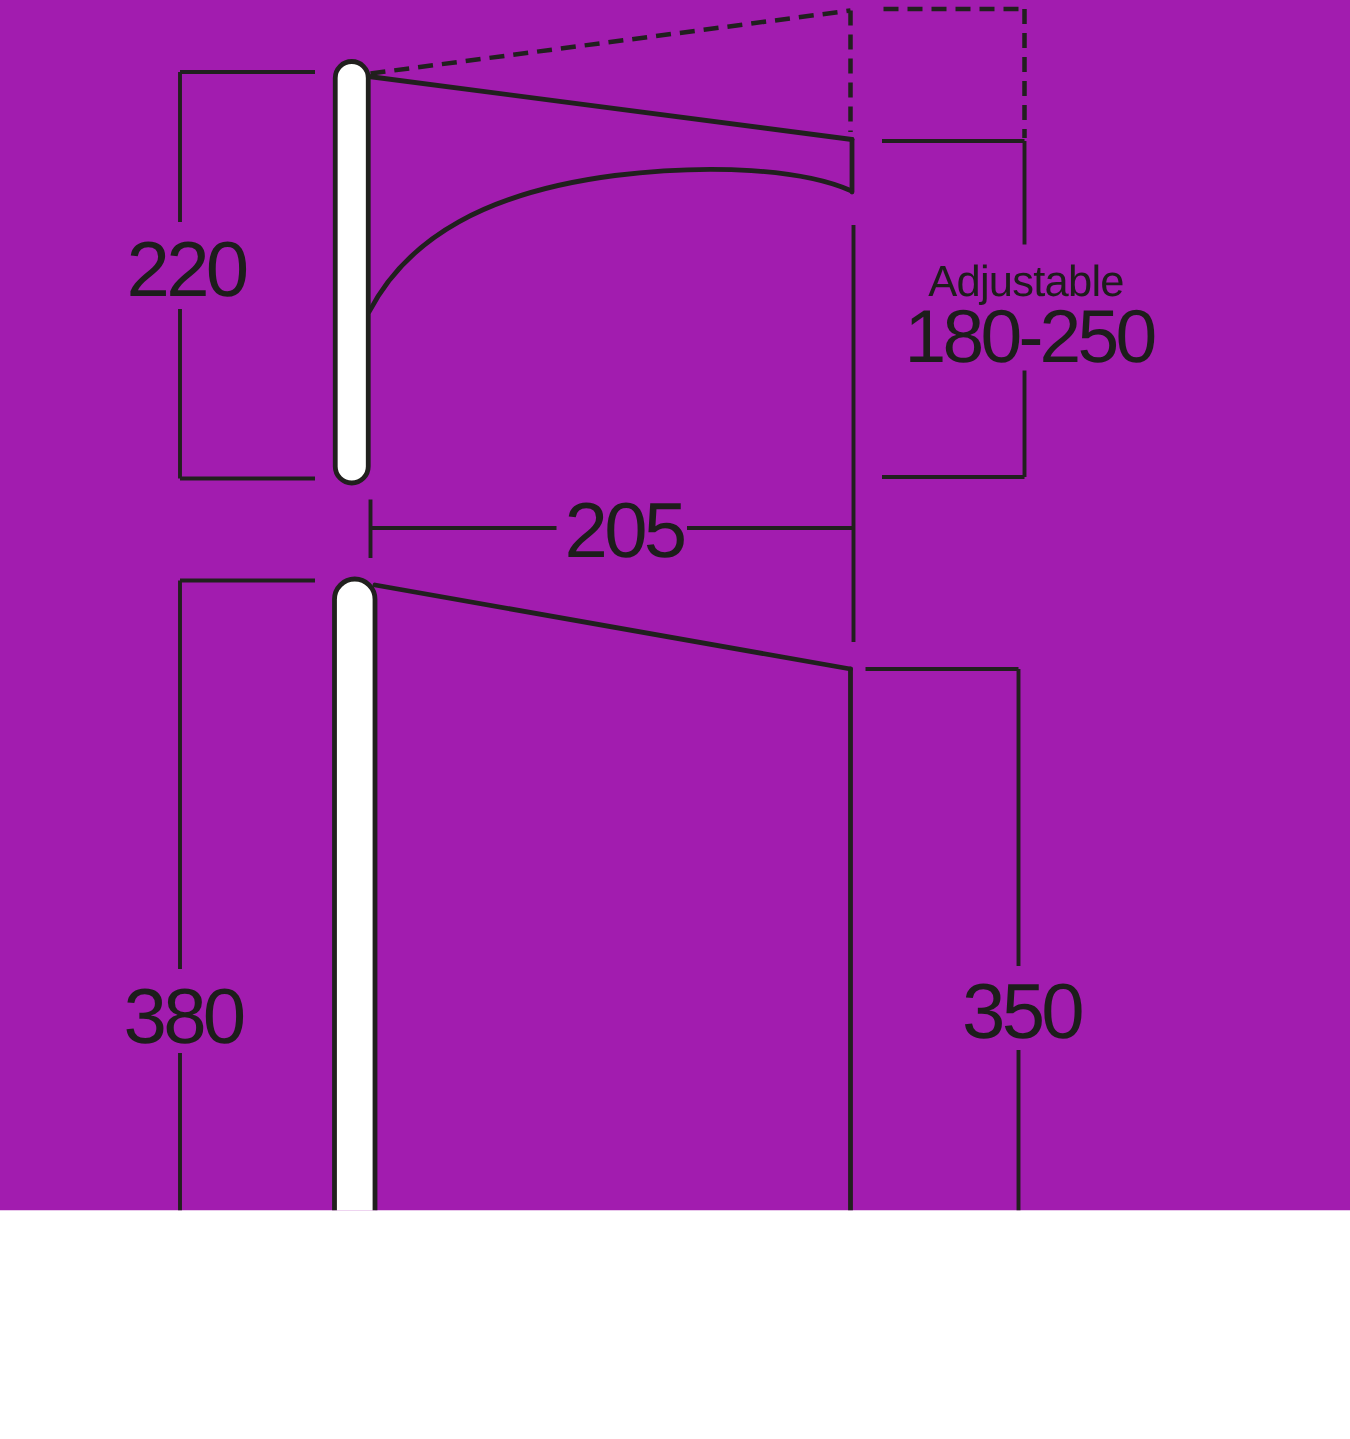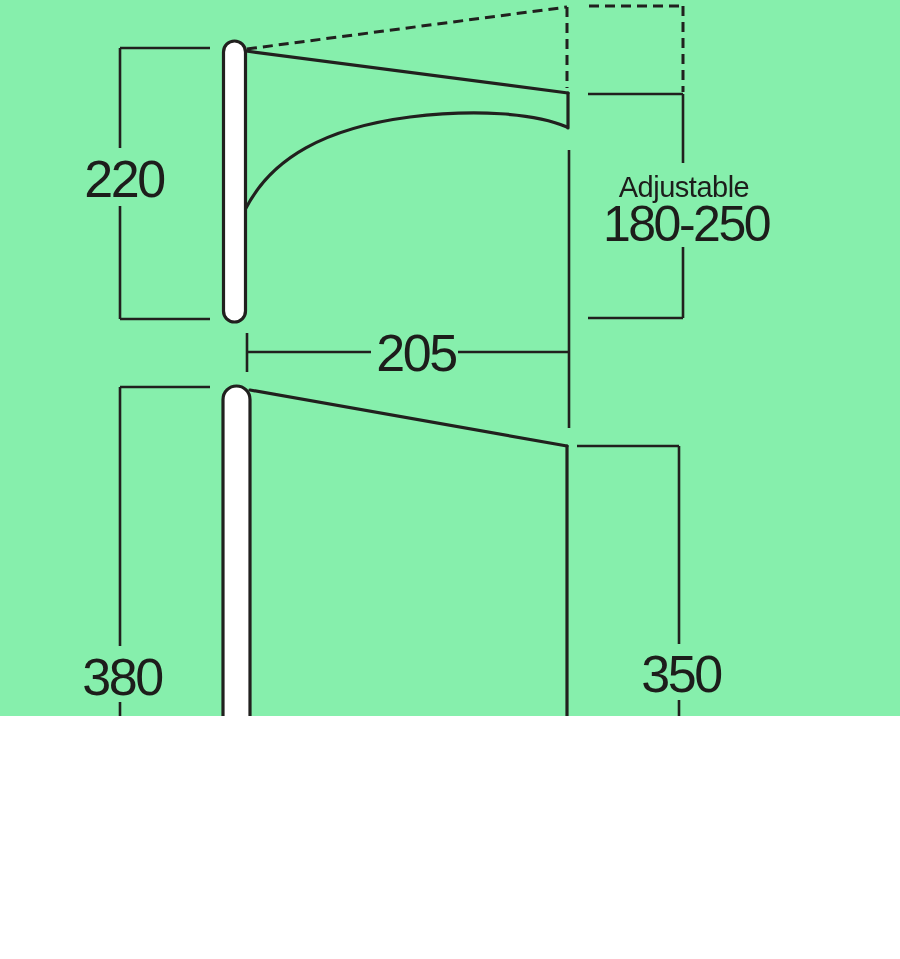--- a/index.html
+++ b/index.html
@@ -4,22 +4,22 @@
 <style>
   html, body {
     margin: 0;
     padding: 0;
     background: #ffffff;
     font-family: "Liberation Sans", sans-serif;
   }
   .stage {
     position: relative;
     width: 900px;
-    height: 716px;
-    background: #86efac;
+    height: 807px;
+    background: #a21caf;
     overflow: hidden;
   }
   svg { display: block; }
 
   .shape {
     fill: none;
     stroke: #21201e;
     stroke-width: 3.2;
     stroke-linecap: round;
     stroke-linejoin: round;

